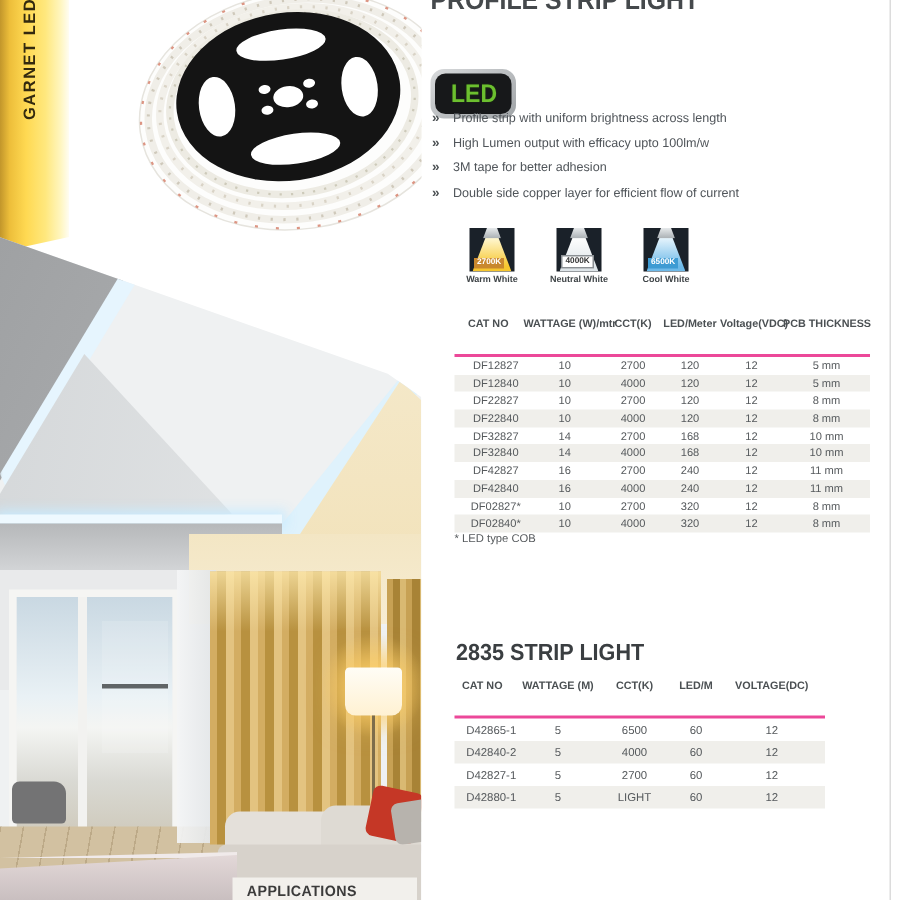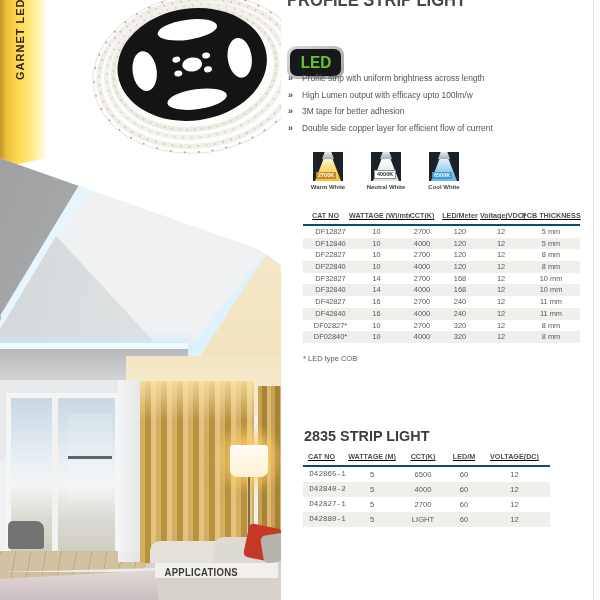--- a/index.html
+++ b/index.html
@@ -59,21 +59,21 @@
   .lamp-pole{left:248px;top:321px;width:2px;height:68px;background:#7d6d4b;}
   .sofa-back{left:150px;top:385px;width:131px;height:28px;background:#e4e0da;border-radius:10px 10px 0 0;}
   .sofa-back2{left:214px;top:381px;width:67px;height:30px;background:#dedad3;border-radius:10px 10px 0 0;}
   .sofa-seat{left:145px;top:407px;width:136px;height:37px;background:#d7d2cb;border-radius:6px 0 0 0;}
   .pillow-red{left:246px;top:370px;width:34px;height:34px;background:#c53726;border-radius:5px;transform:rotate(12deg);}
   .pillow-gray{left:262px;top:378px;width:26px;height:28px;background:#b7b3ad;border-radius:5px;transform:rotate(-9deg);}
   .glass-table{left:0;top:414px;width:158px;height:30px;background:linear-gradient(180deg,#e3d8d8,#c9bfc0);
     clip-path:polygon(0 30%,100% 0,100% 100%,0 100%);}
   .glass-table-edge{left:0;top:412px;width:158px;height:4px;background:#f0eaea;
     clip-path:polygon(0 100%,100% 0,100% 100%,0 100%);}
-  .app-badge{left:155px;top:407px;width:123px;height:15px;background:#f2f0ec;z-index:5;}
+  .app-badge{left:155px;top:429px;width:123px;height:15px;background:#f2f0ec;z-index:5;}
   .app-badge span{position:static;display:block;padding:4px 0 0 10px;font-size:10px;font-weight:bold;
     letter-spacing:.3px;color:#3b3b3b;transform:scaleX(.95);transform-origin:left top;}
 
   
   .content{position:absolute;left:0;top:0;width:600px;height:600px;z-index:4;pointer-events:none;}
   .page-edge{position:absolute;left:593px;top:0;width:1px;height:600px;background:#dcdcdc;}
 
   .title{position:absolute;left:287px;top:-9px;margin:0;font-size:18px;line-height:18px;font-weight:bold;
     color:#45494c;letter-spacing:0;white-space:nowrap;transform:scaleX(.92);transform-origin:left top;}
 
@@ -108,31 +108,31 @@
   .cct-cap{margin-top:3px;font-size:6px;color:#3f4447;font-weight:bold;white-space:nowrap;}
 
   
   .tbl{position:absolute;}
   .t1{left:303px;top:211px;width:277px;}
   .t1 .thead{display:grid;grid-template-columns:46px 55px 36px 40px 42px 58px;}
   .t1 .tbody .tr{display:grid;grid-template-columns:46px 55px 36px 40px 42px 58px;}
   .t2{left:303px;top:452px;width:247px;}
   .t2 .thead{display:grid;grid-template-columns:44px 50px 52px 30px 71px;}
   .t2 .tbody .tr{display:grid;grid-template-columns:44px 50px 52px 30px 71px;}
-  .thead{padding-bottom:4px;border-bottom:2px solid #0c4a6e;text-decoration:underline;}
+  .thead{padding-bottom:16px;border-bottom:2px solid #ec4899;}
   .thead .th{font-size:7.2px;font-weight:bold;color:#4b5053;text-align:center;white-space:nowrap;}
   .thead .th:first-child{text-align:left;padding-left:9px;}
   .t2 .thead .th:first-child{padding-left:5px;}
   .tbody .tr{height:11.7px;line-height:11.7px;}
   .t2 .tbody .tr{height:15px;line-height:15px;}
   .tbody .tr:nth-child(even){background:#f0efeb;}
   .tbody .td{font-size:7.4px;color:#55595c;text-align:center;white-space:nowrap;overflow:hidden;}
   .tbody .td:first-child{text-align:center;padding-left:9px;}
   .t2 .tbody .td{font-size:7.6px;}
-  .t2 .tbody .td:first-child{padding-left:5px;font-family:Liberation Mono, monospace;}
+  .t2 .tbody .td:first-child{padding-left:5px;}
   .footnote{position:absolute;left:303px;top:354px;font-size:7.5px;color:#55595c;}
   .h2{position:absolute;left:304px;top:427px;margin:0;font-size:15.5px;font-weight:bold;color:#3a3e41;
     white-space:nowrap;transform:scaleX(.93);transform-origin:left top;}
 </style>
 </head>
 <body>
 
 <div class="page">
 
   <div class="ribbon">

